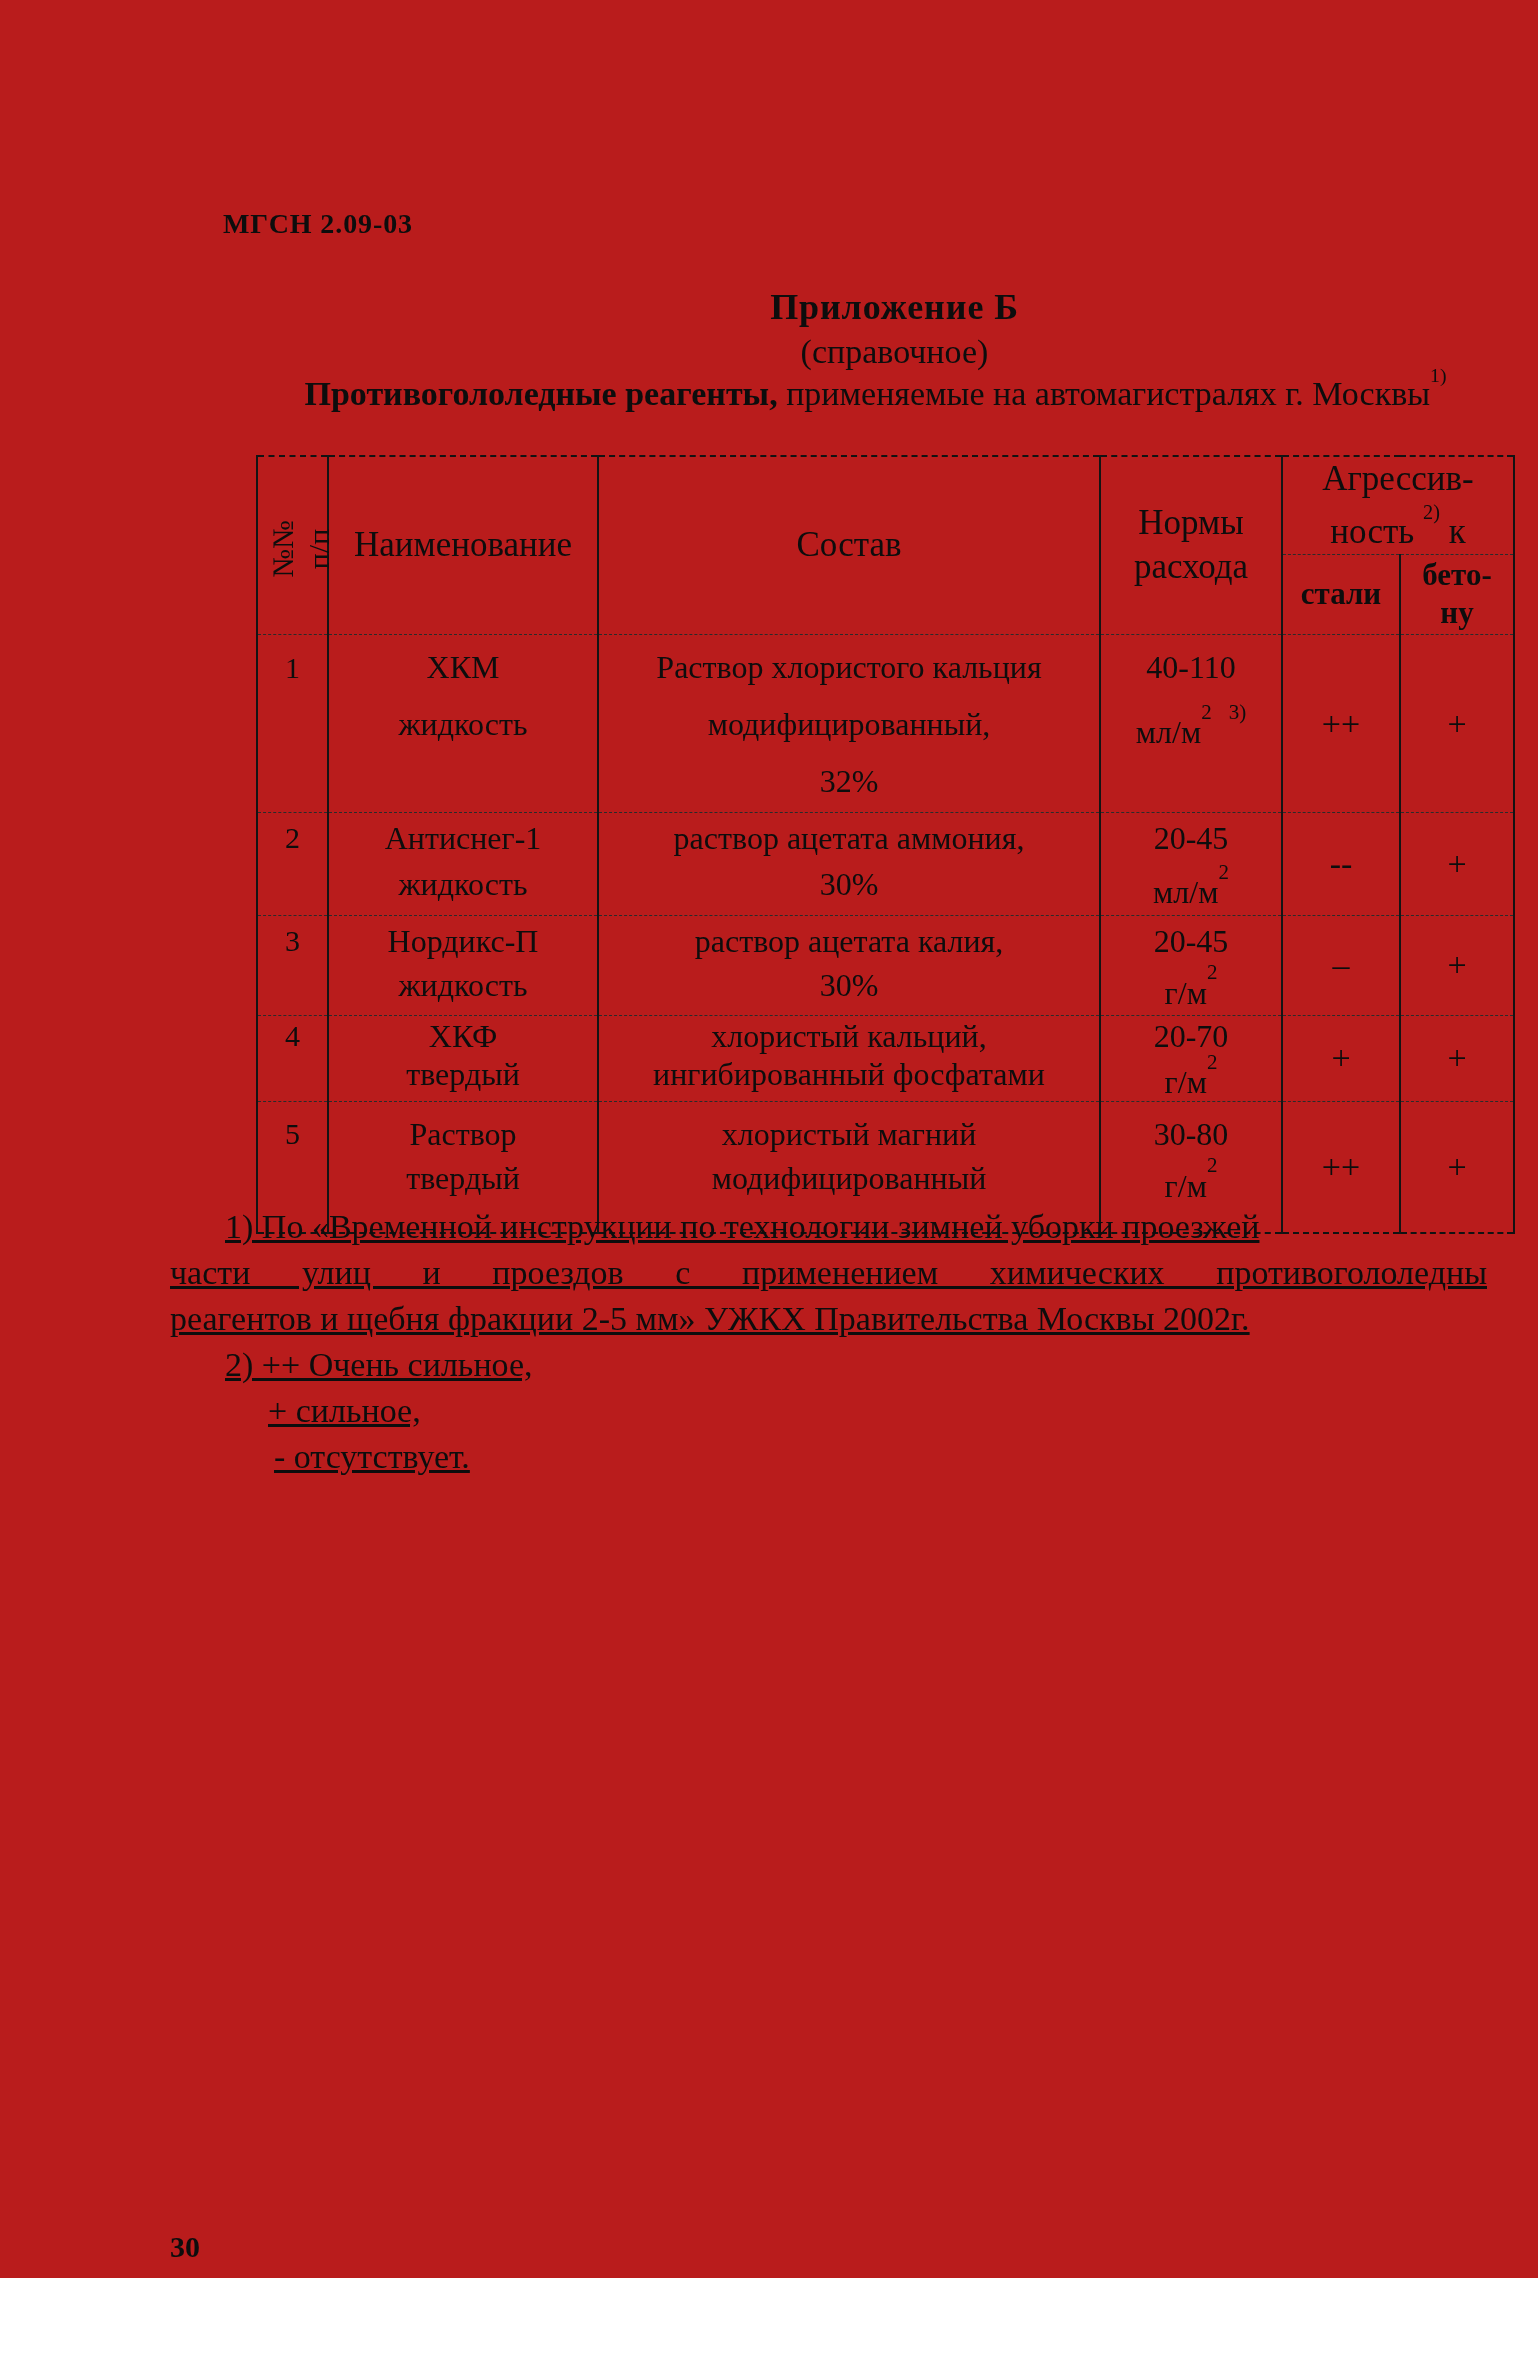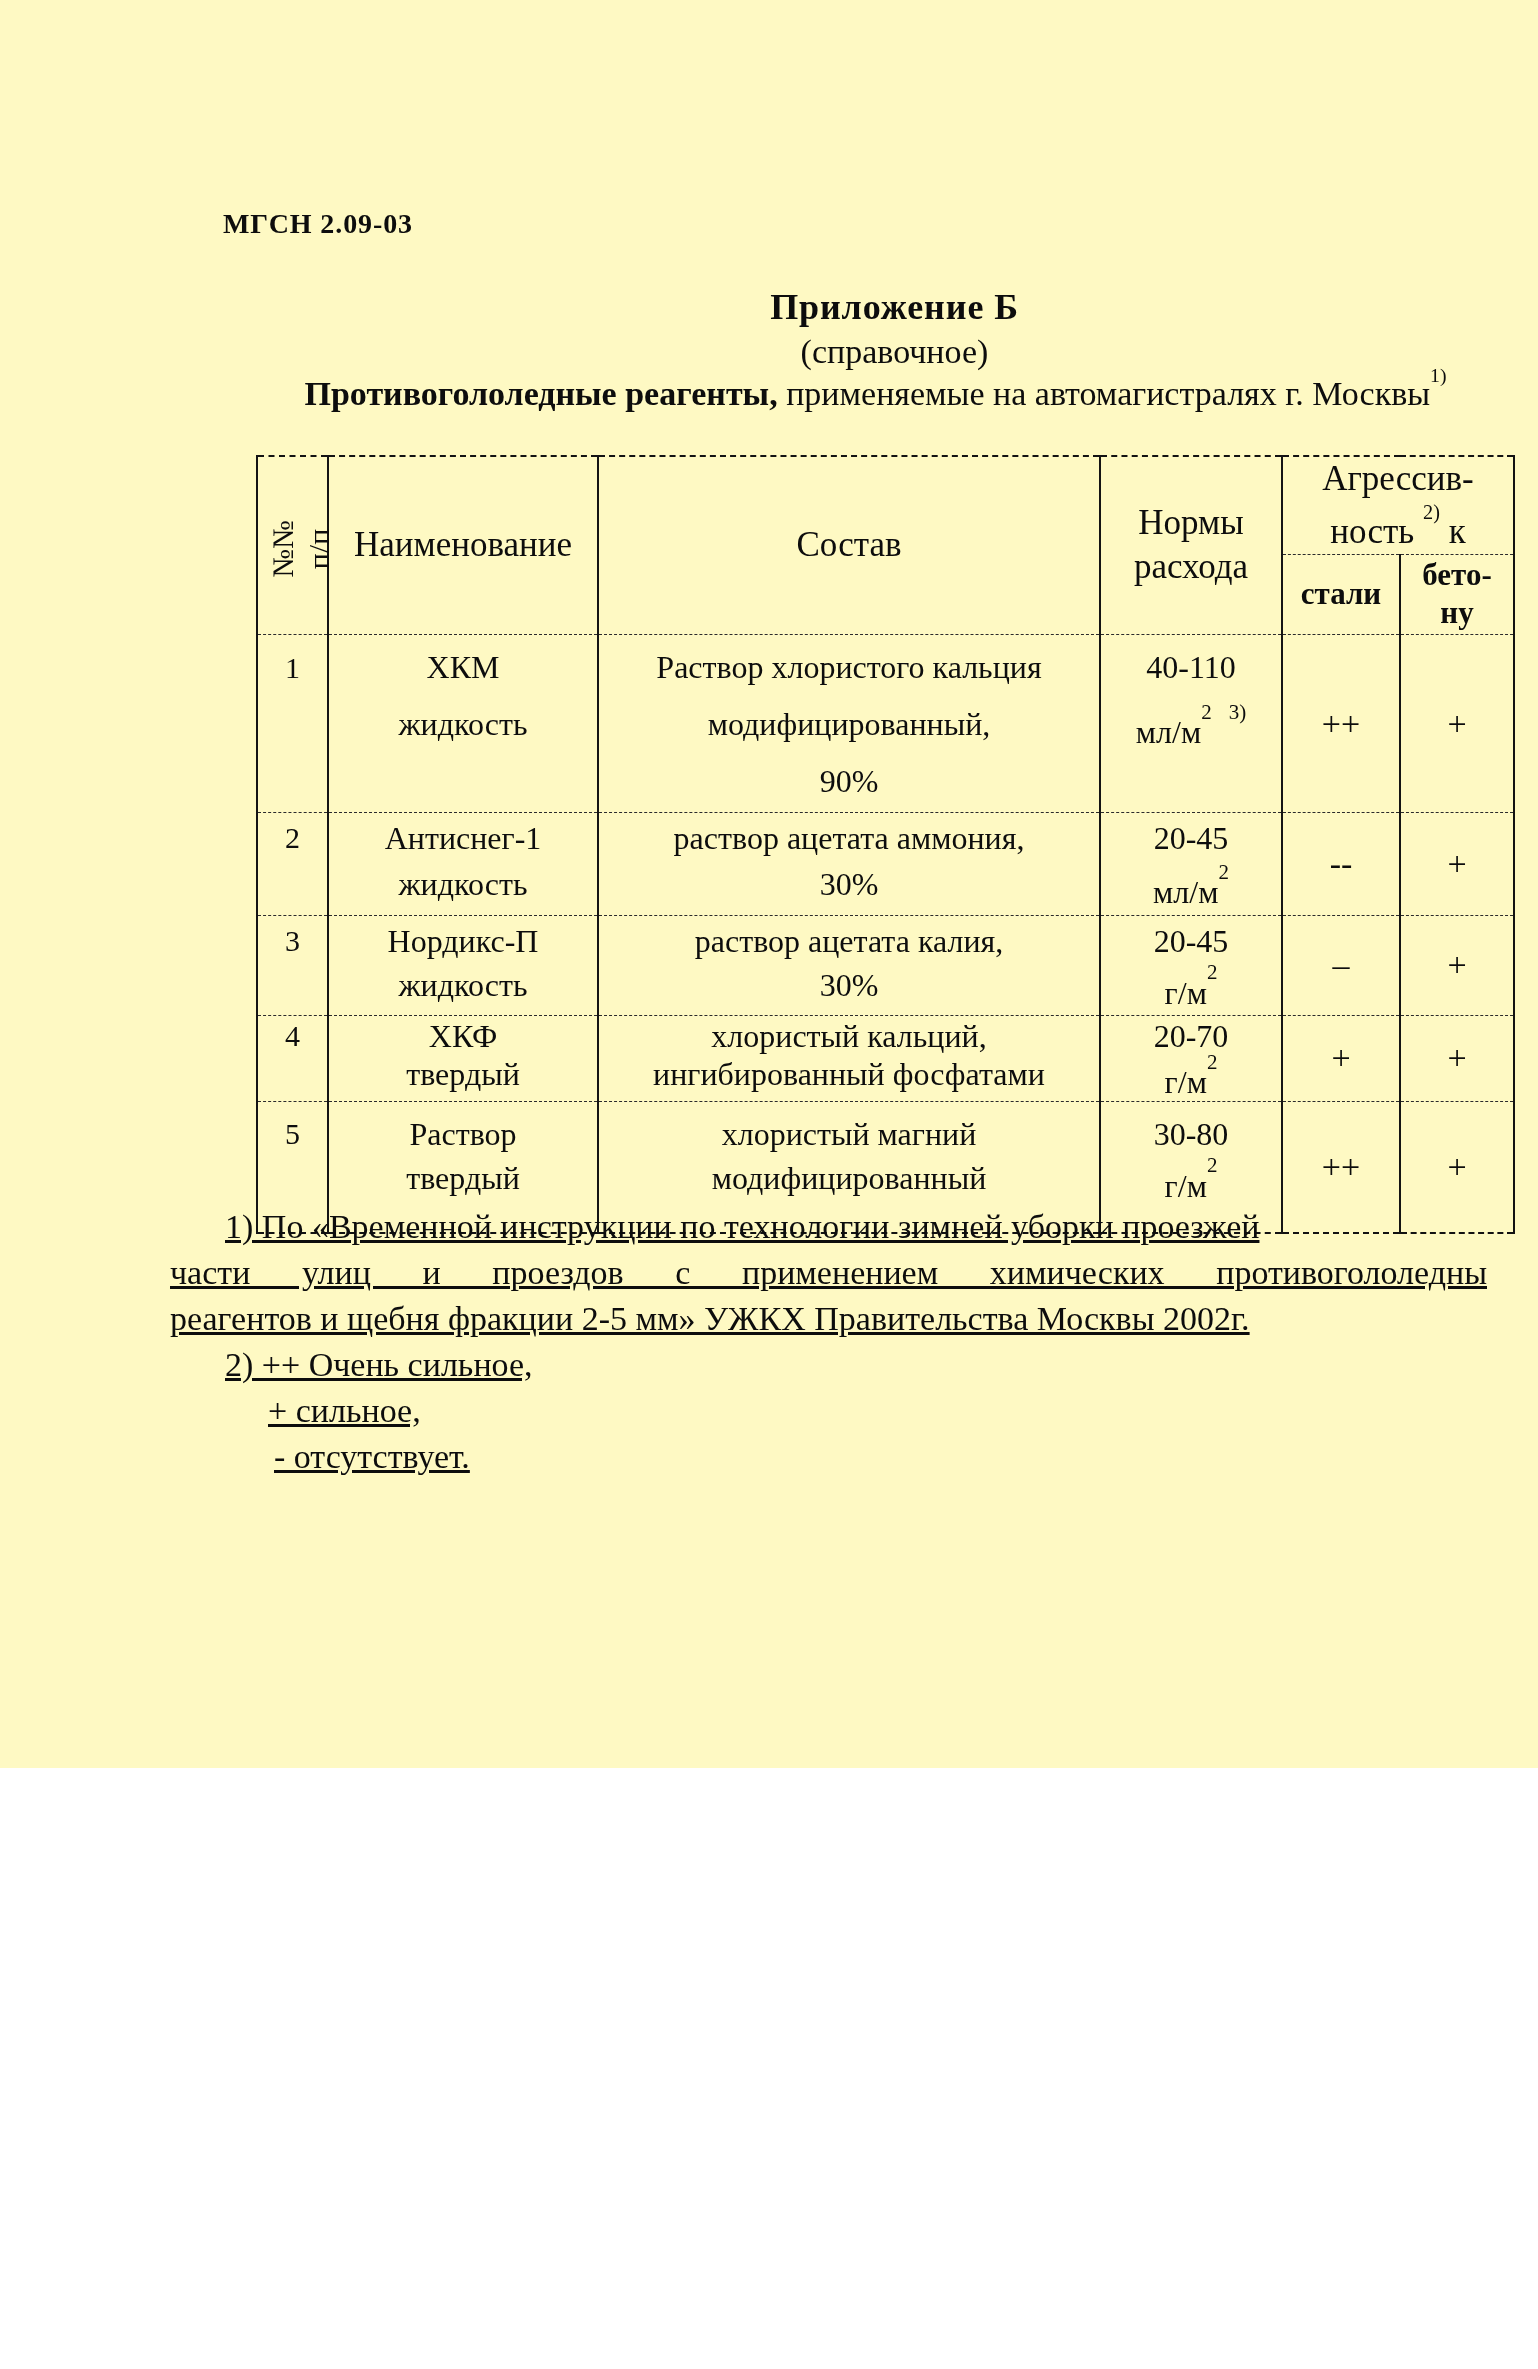--- a/index.html
+++ b/index.html
@@ -1,19 +1,19 @@
 <!DOCTYPE html>
 <html style="font-size:15px"><head>
 <meta charset="utf-8">
 <style>
   html,body { margin:0; padding:0; background:#ffffff; }
   .page {
     position:relative;
-    width:1539px; height:1768px;
-    background:#fef9c3;
+    width:1539px; height:2278px;
+    background:#b91c1c;
     font-family:"Liberation Serif", serif;
     color:#0d0d0d;
     overflow:hidden;
   }
   .abs { position:absolute; }
 
   
   .doc-code { left:223px; top:208px; font-size:28px; font-weight:bold; letter-spacing:0.9px; }
   .title-block { left:237px; top:286px; width:1315px; text-align:center; }
   .appendix { font-size:36px; font-weight:bold; letter-spacing:0.9px; }
@@ -112,21 +112,21 @@
         <td class="hdr bold pre" style="font-size:31px; line-height:38px">бето-
 ну</td>
       </tr>
 
       <tr class="r1">
         <td class="c-numd">1</td>
         <td class="pre">ХКМ
 жидкость</td>
         <td class="pre">Раствор хлористого кальция
 модифицированный,
-90%</td>
+32%</td>
         <td>
           <span>40-110</span><br>
           <span>мл/м</span><sup class="exp">2</sup><sup class="note">3)</sup>
         </td>
         <td class="c-agr">++</td>
         <td class="c-agr">+</td>
       </tr>
 
       <tr class="r2">
         <td class="c-numd">2</td>

